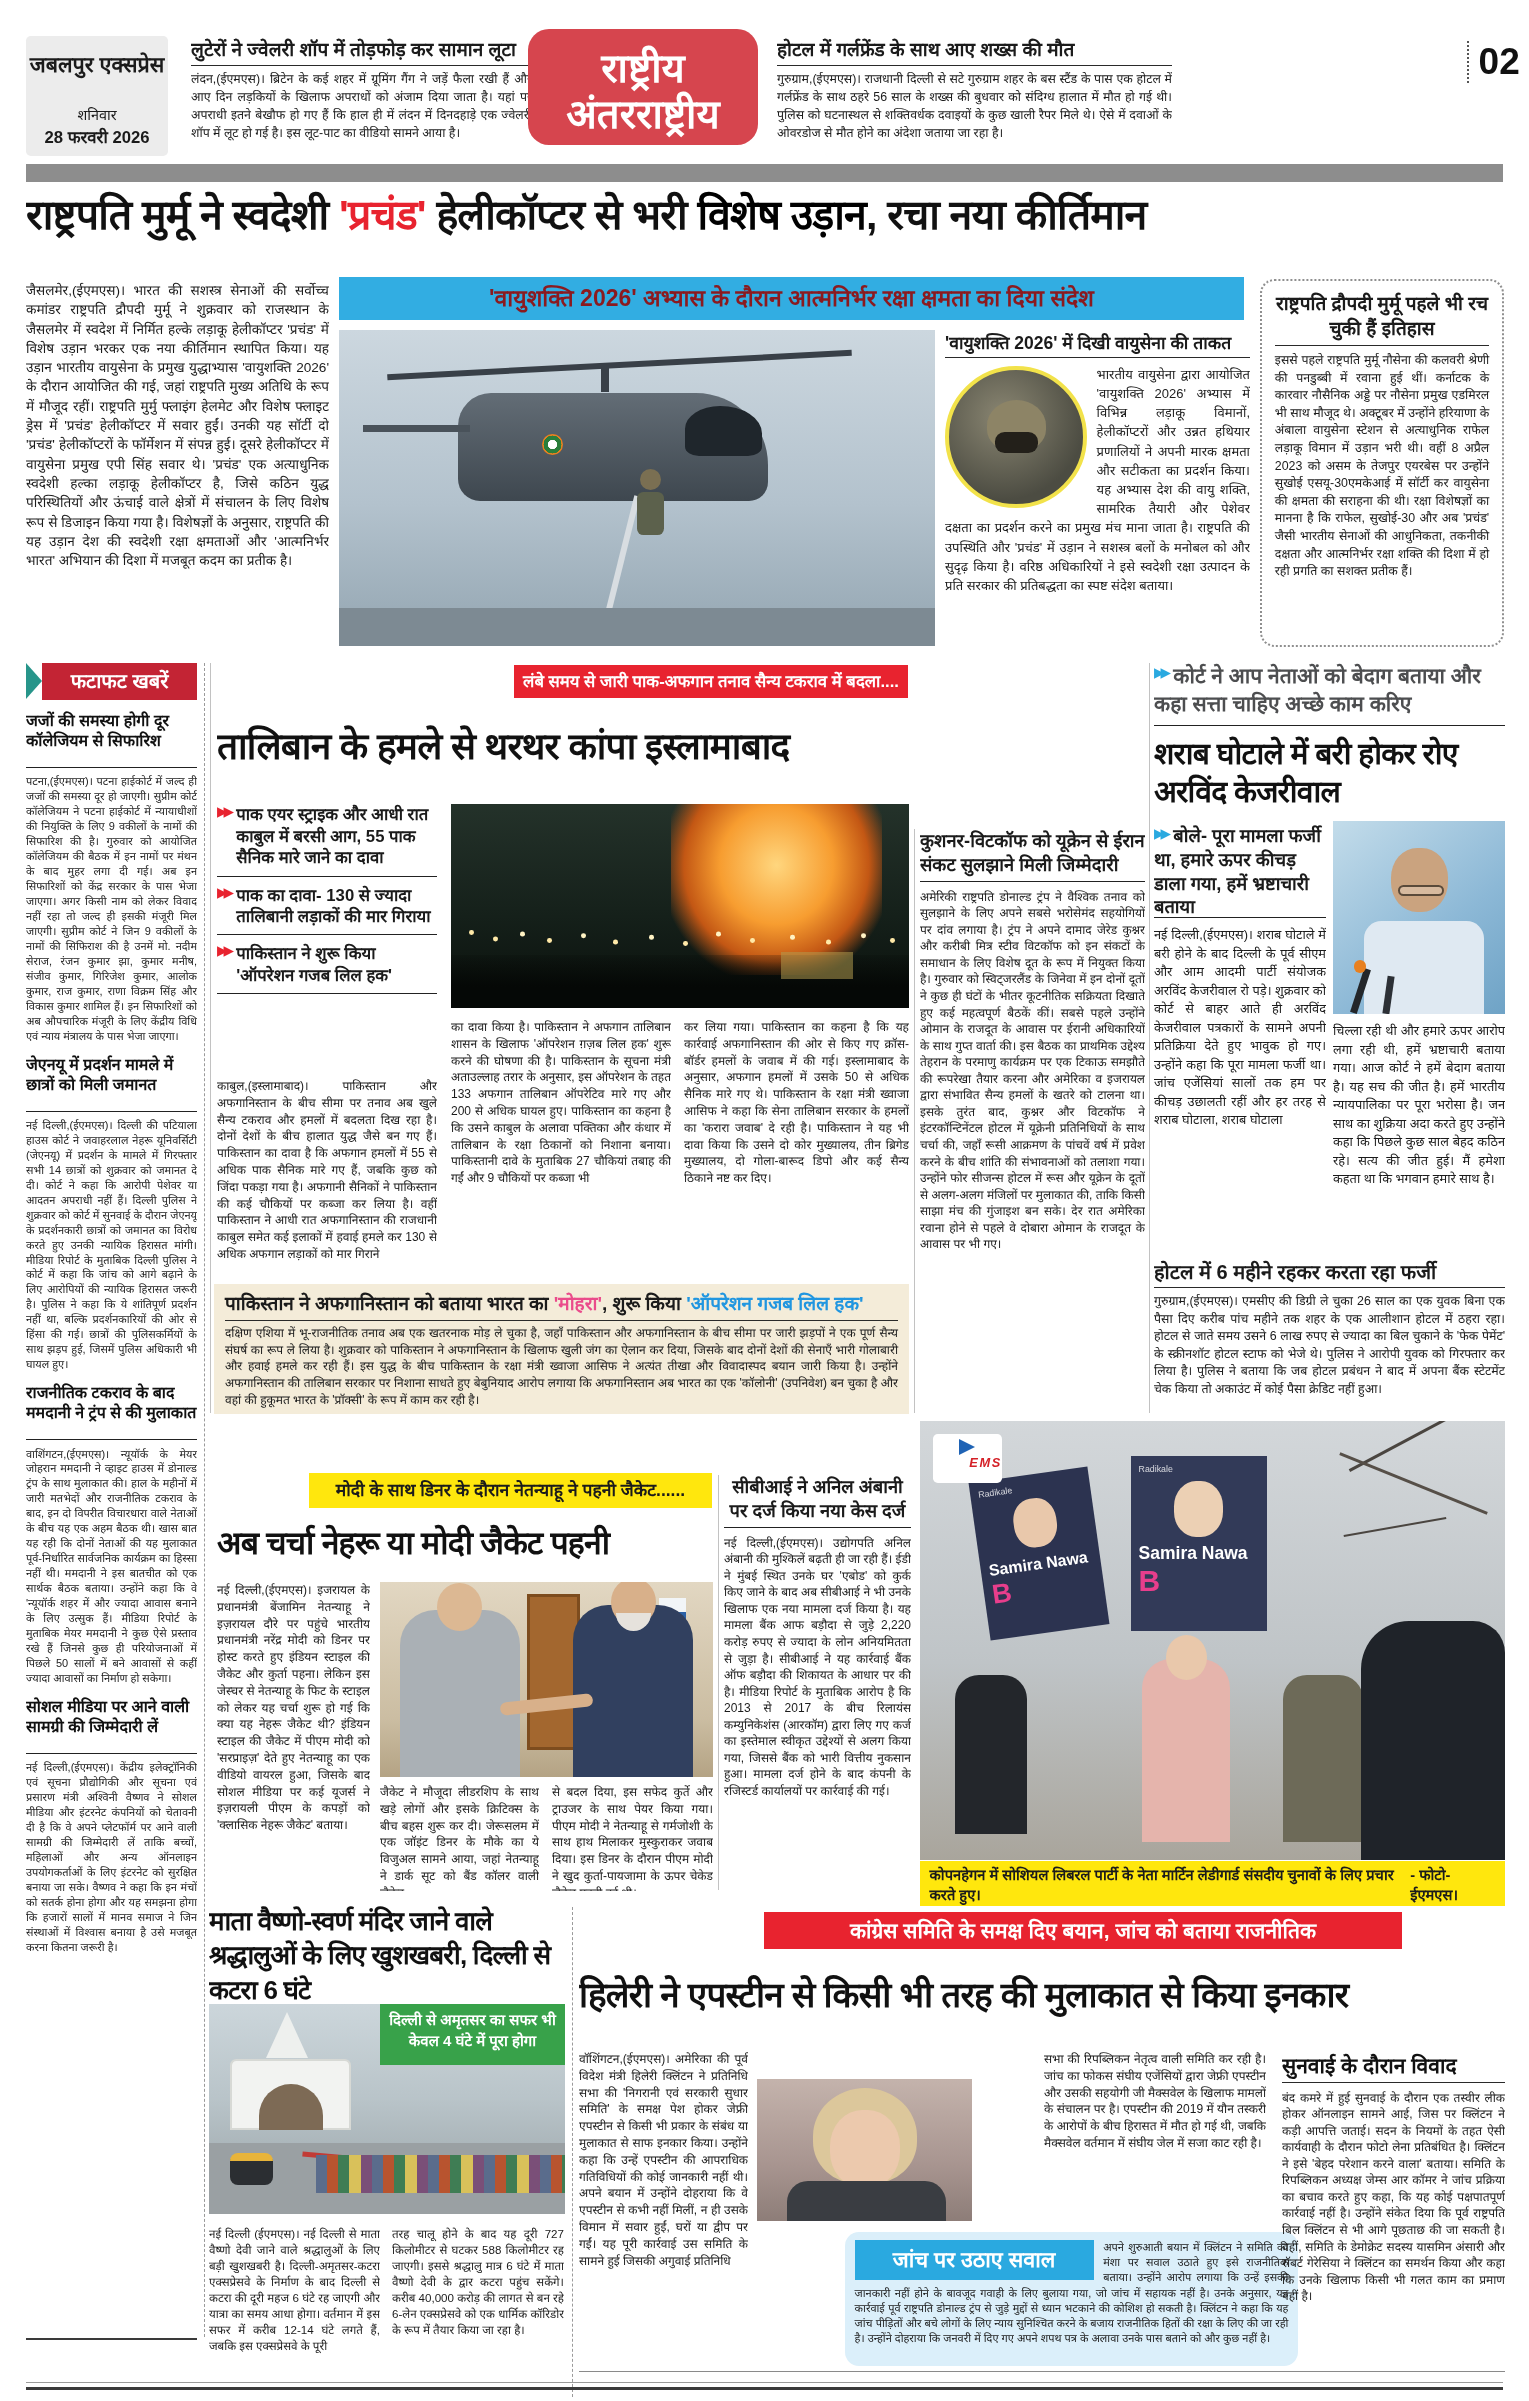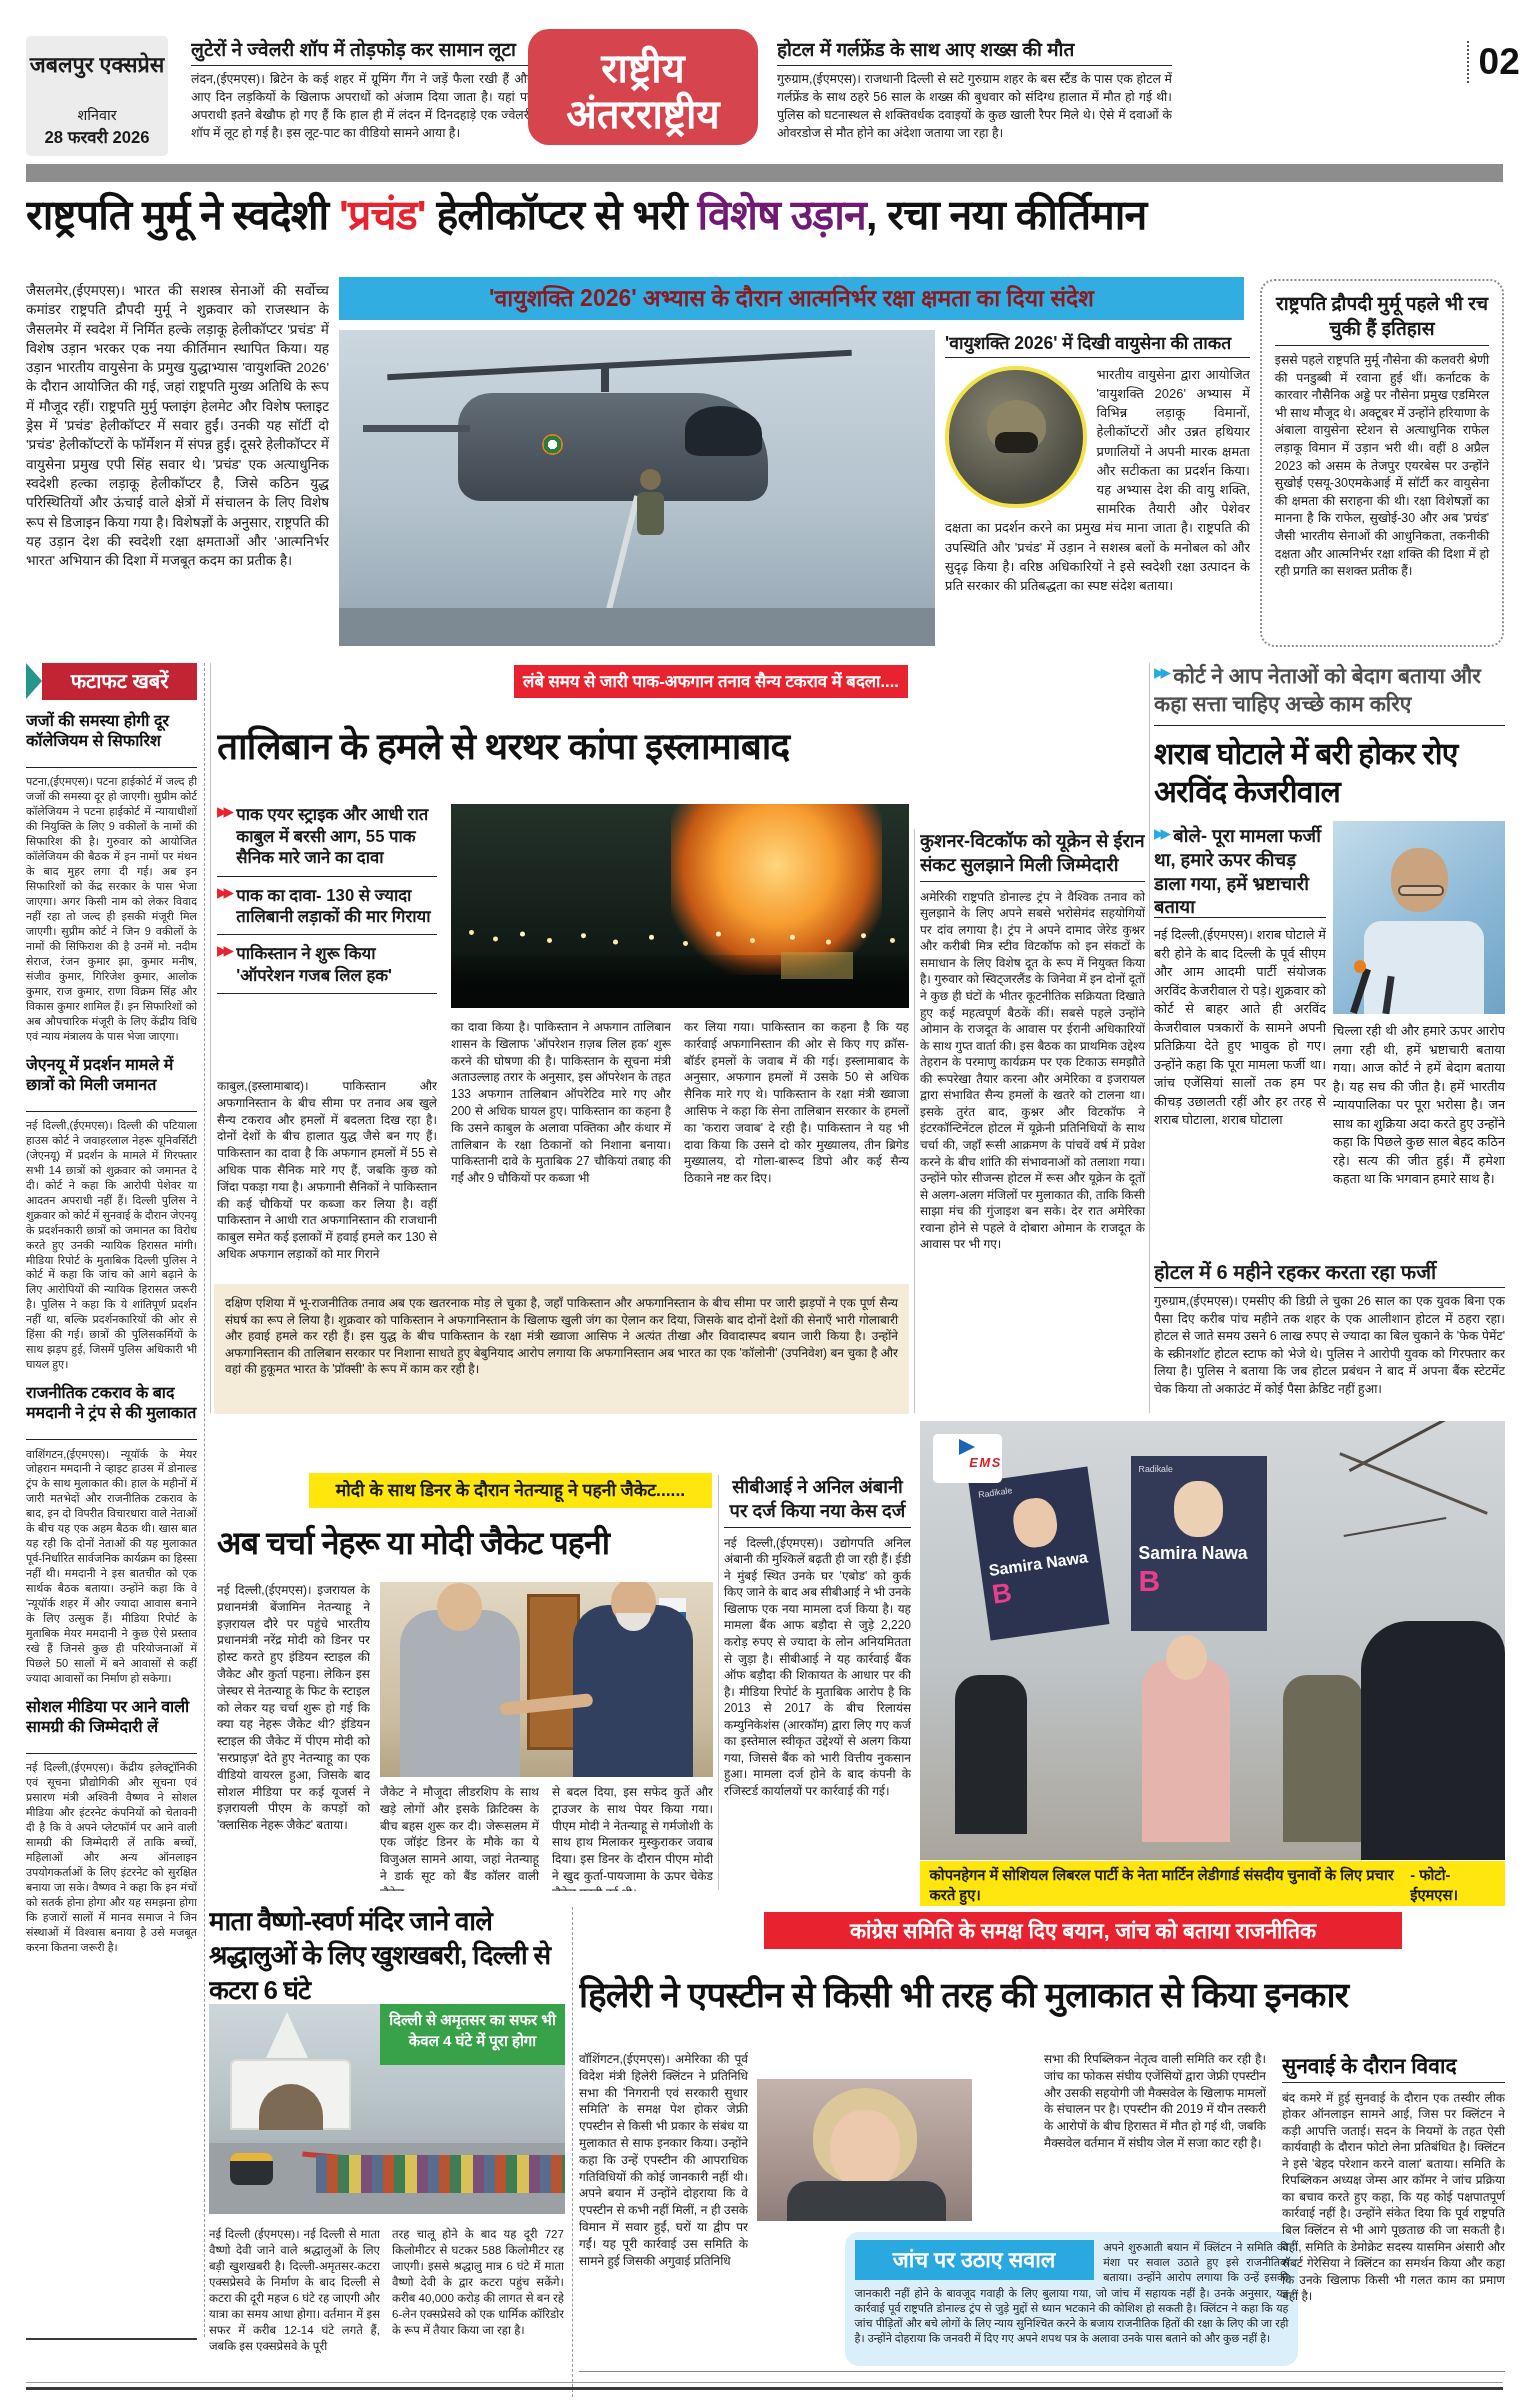--- a/index.html
+++ b/index.html
@@ -45,21 +45,21 @@
 <div class="abs clip" style="left:777px;top:36px;width:395px;height:128px">
   <div class="b rule1" style="font-size:19px">होटल में गर्लफ्रेंड के साथ आए शख्स की मौत</div>
   <div class="jt" style="font-size:12.4px;line-height:1.45;margin-top:4.8px">गुरुग्राम,(ईएमएस)। राजधानी दिल्ली से सटे गुरुग्राम शहर के बस स्टैंड के पास एक होटल में गर्लफ्रेंड के साथ ठहरे 56 साल के शख्स की बुधवार को संदिग्ध हालात में मौत हो गई थी। पुलिस को घटनास्थल से शक्तिवर्धक दवाइयों के कुछ खाली रैपर मिले थे। ऐसे में दवाओं के ओवरडोज से मौत होने का अंदेशा जताया जा रहा है।</div>
 </div>
 
 <div class="abs b" style="left:1467px;top:41px;font-size:37px;border-left:2.4px dotted #555;padding-left:9.6px;color:#111">02</div>
 
 <div class="abs" style="left:26px;top:164px;width:1477px;height:17.5px;background:#8d8d8d"></div>
 
 <div class="abs nw clip hl" style="left:26px;top:191px;width:1477px;height:77px;font-size:41px">
-  <span>राष्ट्रपति मुर्मू ने स्वदेशी </span><span style="color:#e8232f">'प्रचंड'</span><span> हेलीकॉप्टर से भरी </span><span style="color:#701a75">विशेष उड़ान</span><span>, रचा नया कीर्तिमान</span>
+  <span>राष्ट्रपति मुर्मू ने स्वदेशी </span><span style="color:#e8232f">'प्रचंड'</span><span> हेलीकॉप्टर से भरी </span><span style="color:#000000">विशेष उड़ान</span><span>, रचा नया कीर्तिमान</span>
 </div>
 
 <div class="abs ctr b clip" style="left:339px;top:277px;width:905px;height:43px;background:#32ade2;color:#8b1a1f;font-size:23px;line-height:43px">'वायुशक्ति 2026' अभ्यास के दौरान आत्मनिर्भर रक्षा क्षमता का दिया संदेश</div>
 
 <div class="abs jt clip" style="left:26px;top:281px;width:303px;height:368px;font-size:13.6px;line-height:1.42">जैसलमेर,(ईएमएस)। भारत की सशस्त्र सेनाओं की सर्वोच्च कमांडर राष्ट्रपति द्रौपदी मुर्मू ने शुक्रवार को राजस्थान के जैसलमेर में स्वदेश में निर्मित हल्के लड़ाकू हेलीकॉप्टर 'प्रचंड' में विशेष उड़ान भरकर एक नया कीर्तिमान स्थापित किया। यह उड़ान भारतीय वायुसेना के प्रमुख युद्धाभ्यास 'वायुशक्ति 2026' के दौरान आयोजित की गई, जहां राष्ट्रपति मुख्य अतिथि के रूप में मौजूद रहीं। राष्ट्रपति मुर्मु फ्लाइंग हेलमेट और विशेष फ्लाइट ड्रेस में 'प्रचंड' हेलीकॉप्टर में सवार हुईं। उनकी यह सॉर्टी दो 'प्रचंड' हेलीकॉप्टरों के फॉर्मेशन में संपन्न हुई। दूसरे हेलीकॉप्टर में वायुसेना प्रमुख एपी सिंह सवार थे। 'प्रचंड' एक अत्याधुनिक स्वदेशी हल्का लड़ाकू हेलीकॉप्टर है, जिसे कठिन युद्ध परिस्थितियों और ऊंचाई वाले क्षेत्रों में संचालन के लिए विशेष रूप से डिजाइन किया गया है। विशेषज्ञों के अनुसार, राष्ट्रपति की यह उड़ान देश की स्वदेशी रक्षा क्षमताओं और 'आत्मनिर्भर भारत' अभियान की दिशा में मजबूत कदम का प्रतीक है।</div>
 
 <div class="ph" style="left:339px;top:330px;width:596px;height:316px;background:linear-gradient(180deg,#ccd7df 0%,#b3c2cd 55%,#93a5b1 100%)">
   <div class="abs" style="left:8%;top:10%;width:78%;height:5.6px;background:#394048;transform:rotate(-3deg)"></div>
   <div class="abs" style="left:44%;top:11%;width:8px;height:27px;background:#394048"></div>
   <div class="abs" style="left:20%;top:20%;width:52%;height:34%;background:linear-gradient(180deg,#636d76,#3e474f);border-radius:33px 72px 19px 22px"></div>
@@ -140,20 +140,23 @@
   <div class="abs" style="left:4%;top:62%;width:4.8px;height:4.8px;border-radius:50%;background:#ffe9a8;box-shadow:24px 6.4px 0 #ffe9a8,51px 1.6px 0 #fff3c4,78px 8px 0 #ffe9a8,112px 3.2px 0 #fff3c4,144px 9.6px 0 #ffe9a8,180px 4.8px 0 #fff3c4,214px 11px 0 #ffe9a8,247px 1.6px 0 #fff3c4,281px 8px 0 #ffe9a8,321px 4.8px 0 #fff3c4,357px 9.6px 0 #ffe9a8,392px 3.2px 0 #fff3c4,421px 8px 0 #ffe9a8"></div>
   <div class="abs" style="left:0;bottom:0;width:100%;height:26%;background:linear-gradient(180deg,rgba(6,10,7,.2),#050806 60%)"></div>
   <div class="abs" style="left:72%;bottom:14%;width:72px;height:27px;background:#b09a4f;opacity:.55"></div>
 </div>
 
 <div class="abs jt clip" style="left:217px;top:1078px;width:220px;height:199px;font-size:12px;line-height:1.4">काबुल,(इस्लामाबाद)। पाकिस्तान और अफगानिस्तान के बीच सीमा पर तनाव अब खुले सैन्य टकराव और हमलों में बदलता दिख रहा है। दोनों देशों के बीच हालात युद्ध जैसे बन गए हैं। पाकिस्तान का दावा है कि अफगान हमलों में 55 से अधिक पाक सैनिक मारे गए हैं, जबकि कुछ को जिंदा पकड़ा गया है। अफगानी सैनिकों ने पाकिस्तान की कई चौकियों पर कब्जा कर लिया है। वहीं पाकिस्तान ने आधी रात अफगानिस्तान की राजधानी काबुल समेत कई इलाकों में हवाई हमले कर 130 से अधिक अफगान लड़ाकों को मार गिराने</div>
 <div class="abs jt clip" style="left:451px;top:1019px;width:220px;height:258px;font-size:12px;line-height:1.4">का दावा किया है। पाकिस्तान ने अफगान तालिबान शासन के खिलाफ 'ऑपरेशन ग़ज़ब लिल हक' शुरू करने की घोषणा की है। पाकिस्तान के सूचना मंत्री अताउल्लाह तरार के अनुसार, इस ऑपरेशन के तहत 133 अफगान तालिबान ऑपरेटिव मारे गए और 200 से अधिक घायल हुए। पाकिस्तान का कहना है कि उसने काबुल के अलावा पक्तिका और कंधार में तालिबान के रक्षा ठिकानों को निशाना बनाया। पाकिस्तानी दावे के मुताबिक 27 चौकियां तबाह की गईं और 9 चौकियों पर कब्जा भी</div>
 <div class="abs jt clip" style="left:684px;top:1019px;width:225px;height:258px;font-size:12px;line-height:1.4">कर लिया गया। पाकिस्तान का कहना है कि यह कार्रवाई अफगानिस्तान की ओर से किए गए क्रॉस-बॉर्डर हमलों के जवाब में की गई। इस्लामाबाद के अनुसार, अफगान हमलों में उसके 50 से अधिक सैनिक मारे गए थे। पाकिस्तान के रक्षा मंत्री ख्वाजा आसिफ ने कहा कि सेना तालिबान सरकार के हमलों का 'करारा जवाब' दे रही है। पाकिस्तान ने यह भी दावा किया कि उसने दो कोर मुख्यालय, तीन ब्रिगेड मुख्यालय, दो गोला-बारूद डिपो और कई सैन्य ठिकाने नष्ट कर दिए।</div>
 
 <div class="abs clip" style="left:214px;top:1284px;width:695px;height:130px;background:#f4ecd9;padding:6.4px 11px">
+  <div class="b rule1" style="font-size:19px">
+    <span>पाकिस्तान ने अफगानिस्तान को बताया भारत का </span><span style="color:#ea4b8b">'मोहरा'</span><span>, शुरू किया </span><span style="color:#2196e0">'ऑपरेशन गजब लिल हक'</span>
+  </div>
   <div class="jt" style="font-size:12px;line-height:1.38;margin-top:4.8px">दक्षिण एशिया में भू-राजनीतिक तनाव अब एक खतरनाक मोड़ ले चुका है, जहाँ पाकिस्तान और अफगानिस्तान के बीच सीमा पर जारी झड़पों ने एक पूर्ण सैन्य संघर्ष का रूप ले लिया है। शुक्रवार को पाकिस्तान ने अफगानिस्तान के खिलाफ खुली जंग का ऐलान कर दिया, जिसके बाद दोनों देशों की सेनाएँ भारी गोलाबारी और हवाई हमले कर रही हैं। इस युद्ध के बीच पाकिस्तान के रक्षा मंत्री ख्वाजा आसिफ ने अत्यंत तीखा और विवादास्पद बयान जारी किया है। उन्होंने अफगानिस्तान की तालिबान सरकार पर निशाना साधते हुए बेबुनियाद आरोप लगाया कि अफगानिस्तान अब भारत का एक 'कॉलोनी' (उपनिवेश) बन चुका है और वहां की हुकूमत भारत के 'प्रॉक्सी' के रूप में काम कर रही है।</div>
 </div>
 
 <div class="abs vline" style="left:914px;top:829px;height:584px"></div>
 <div class="abs clip" style="left:920px;top:829px;width:225px;height:584px">
   <div class="b" style="font-size:18.3px;line-height:1.3;border-bottom:1.6px solid #222;padding-bottom:4.8px">कुशनर-विटकॉफ को यूक्रेन से ईरान संकट सुलझाने मिली जिम्मेदारी</div>
   <div class="jt" style="font-size:12px;line-height:1.38;margin-top:6.4px">अमेरिकी राष्ट्रपति डोनाल्ड ट्रंप ने वैश्विक तनाव को सुलझाने के लिए अपने सबसे भरोसेमंद सहयोगियों पर दांव लगाया है। ट्रंप ने अपने दामाद जेरेड कुश्नर और करीबी मित्र स्टीव विटकॉफ को इन संकटों के समाधान के लिए विशेष दूत के रूप में नियुक्त किया है। गुरुवार को स्विट्जरलैंड के जिनेवा में इन दोनों दूतों ने कुछ ही घंटों के भीतर कूटनीतिक सक्रियता दिखाते हुए कई महत्वपूर्ण बैठकें कीं। सबसे पहले उन्होंने ओमान के राजदूत के आवास पर ईरानी अधिकारियों के साथ गुप्त वार्ता की। इस बैठक का प्राथमिक उद्देश्य तेहरान के परमाणु कार्यक्रम पर एक टिकाऊ समझौते की रूपरेखा तैयार करना और अमेरिका व इजरायल द्वारा संभावित सैन्य हमलों के खतरे को टालना था। इसके तुरंत बाद, कुश्नर और विटकॉफ ने इंटरकॉन्टिनेंटल होटल में यूक्रेनी प्रतिनिधियों के साथ चर्चा की, जहाँ रूसी आक्रमण के पांचवें वर्ष में प्रवेश करने के बीच शांति की संभावनाओं को तलाशा गया। उन्होंने फोर सीजन्स होटल में रूस और यूक्रेन के दूतों से अलग-अलग मंजिलों पर मुलाकात की, ताकि किसी साझा मंच की गुंजाइश बन सके। देर रात अमेरिका रवाना होने से पहले वे दोबारा ओमान के राजदूत के आवास पर भी गए।</div>
 </div>
 
 <div class="abs vline" style="left:1149px;top:663px;height:750px"></div>

